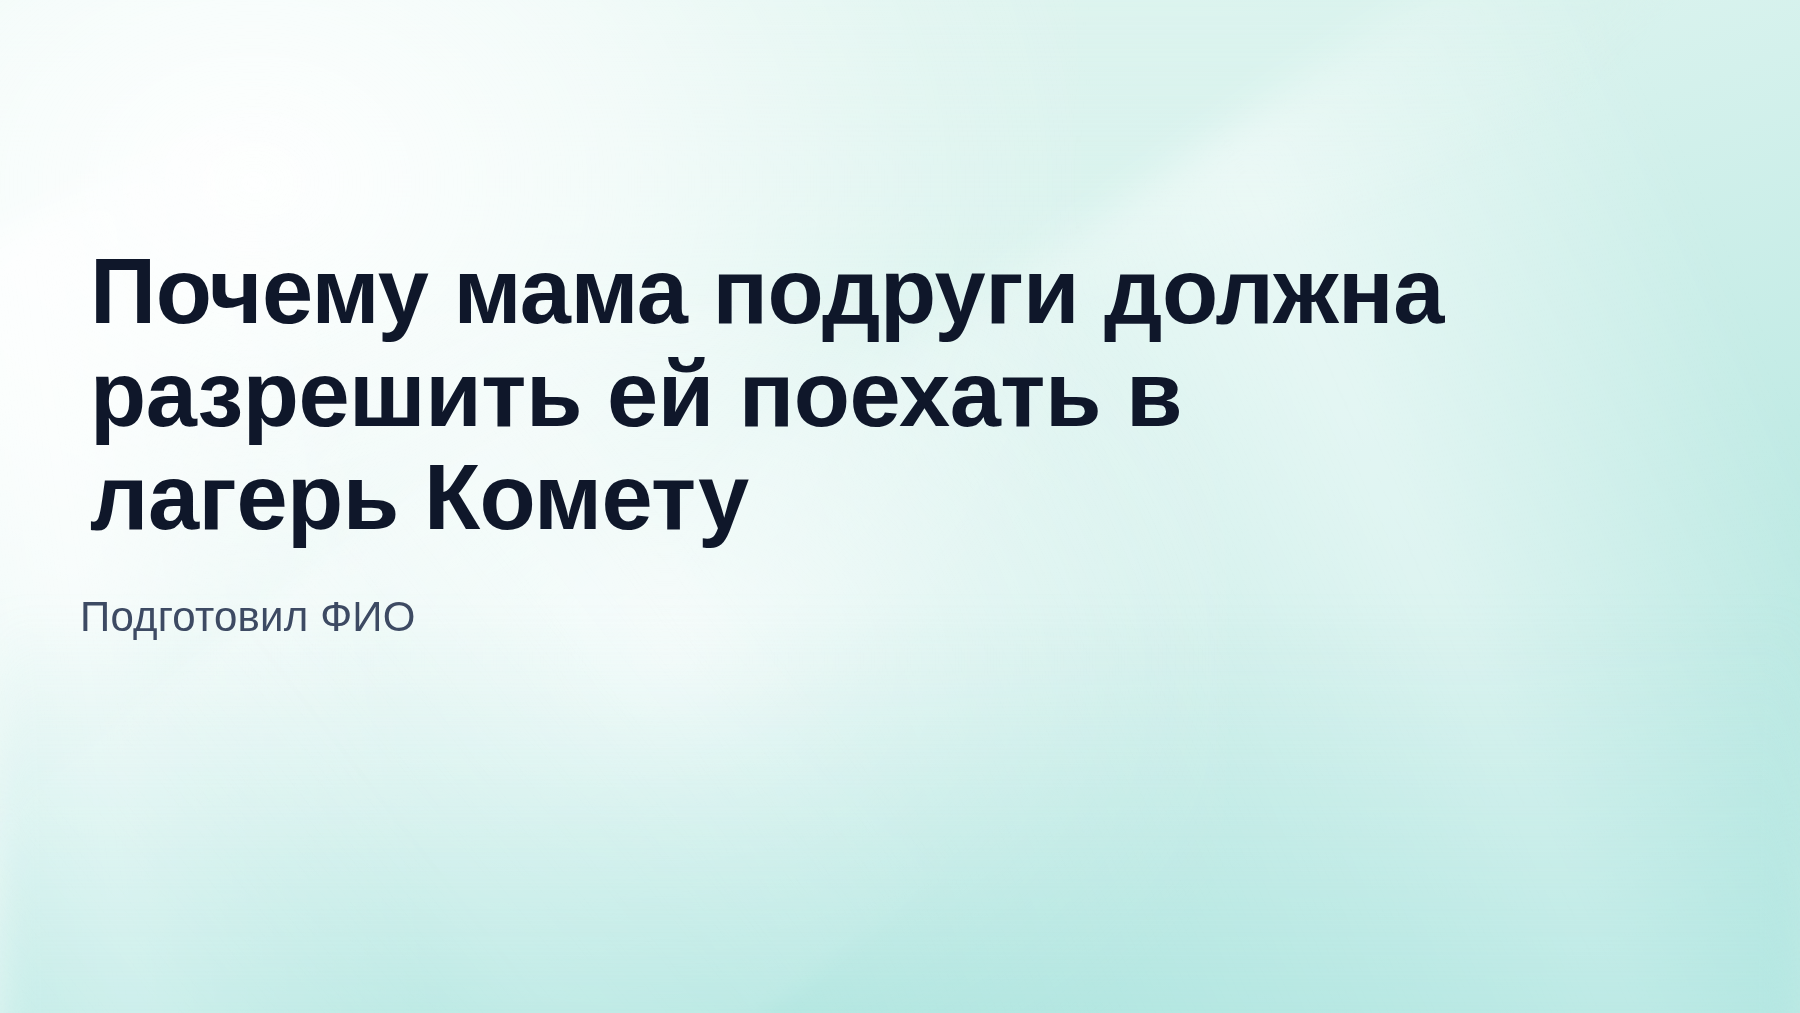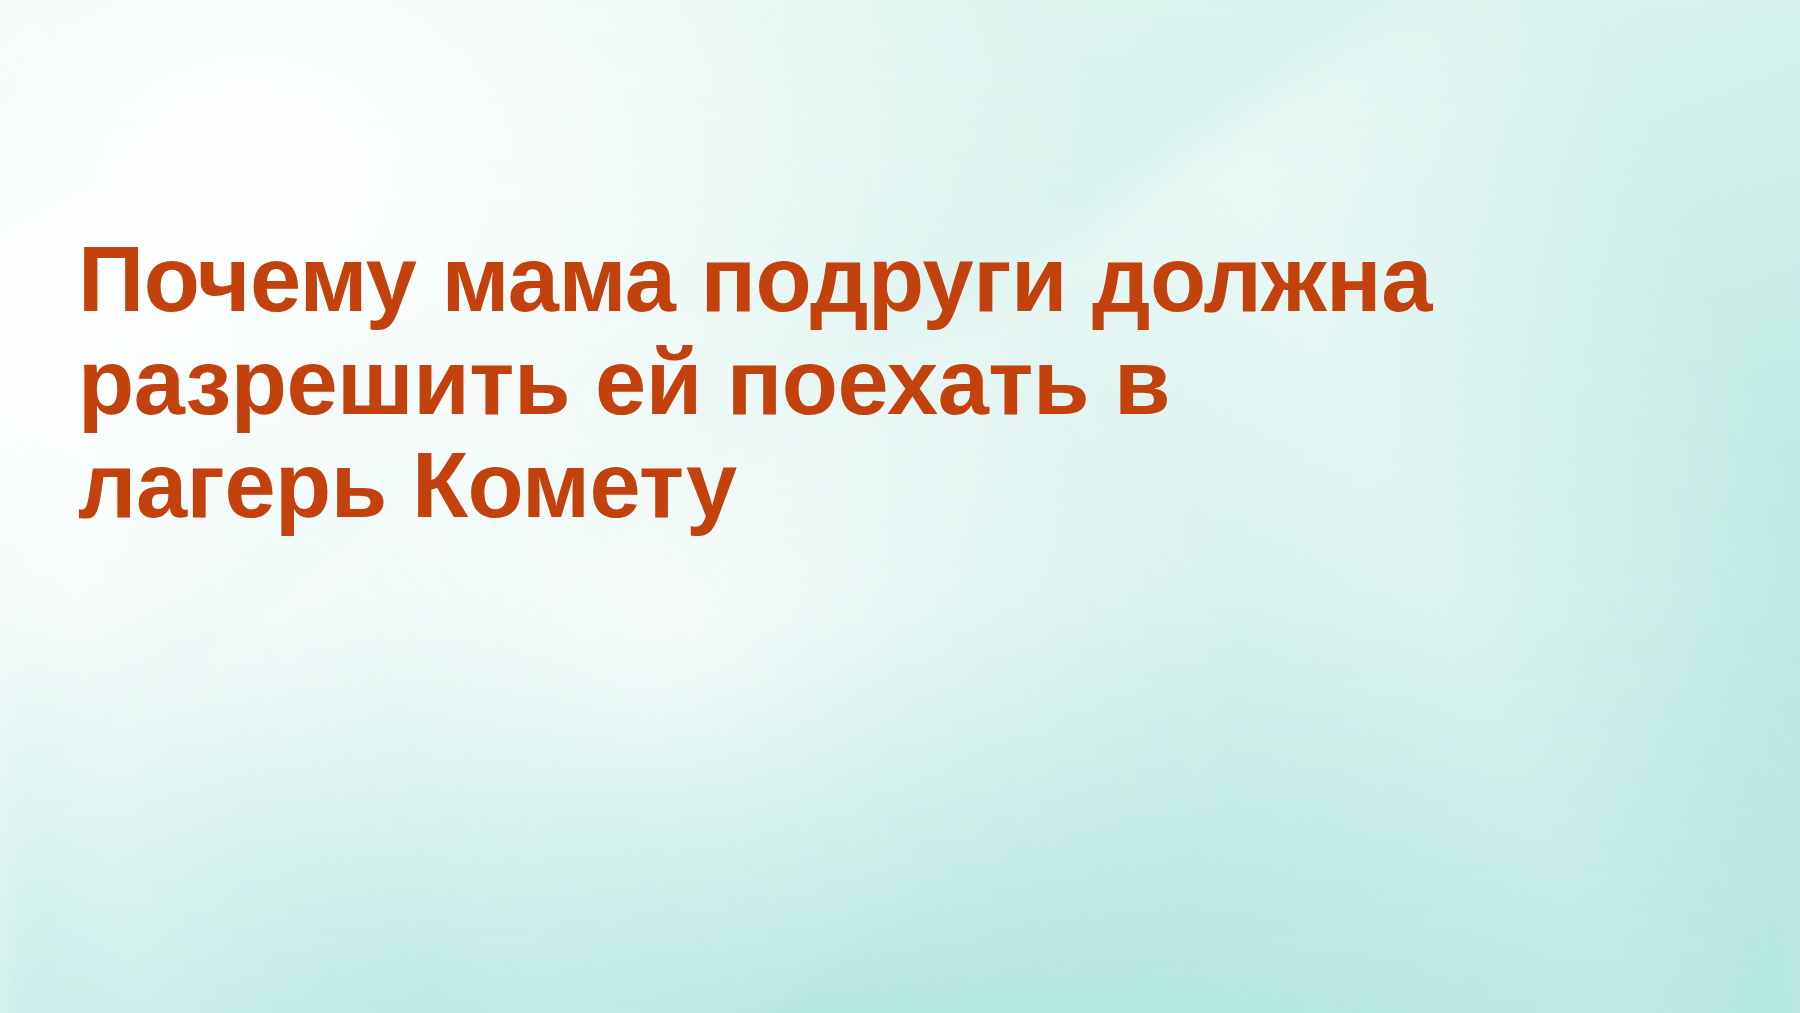--- a/index.html
+++ b/index.html
@@ -138,22 +138,22 @@
     top: 0;
     width: 1560px;
     height: 100%;
   }
 
   .title {
     position: absolute;
     left: 0;
     top: 228px;
     width: 1420px;
-    margin: 0;
-    color: #c2410c;
+    margin: 12px;
+    color: #0f172a;
     font-weight: 700;
     font-size: 92px;
     line-height: 1.12;
     letter-spacing: -0.5px;
     white-space: pre-line;
   }
 
   .subtitle {
     position: absolute;
     left: 2px;
@@ -176,15 +176,16 @@
   <div class="bg-glow-tl"></div>
   <div class="bg-diag-right"></div>
   <div class="bg-glow-center"></div>
   <div class="bg-wave-left"></div>
   <div class="bg-streak"></div>
   <div class="bg-bottom-tint"></div>
 
   <div class="content">
     <h1 class="title">Почему мама подруги должна разрешить ей поехать в лагерь Комету</h1>
 
+    <p class="subtitle">Подготовил ФИО</p>
   </div>
 
 </div>
 
 </body></html>

